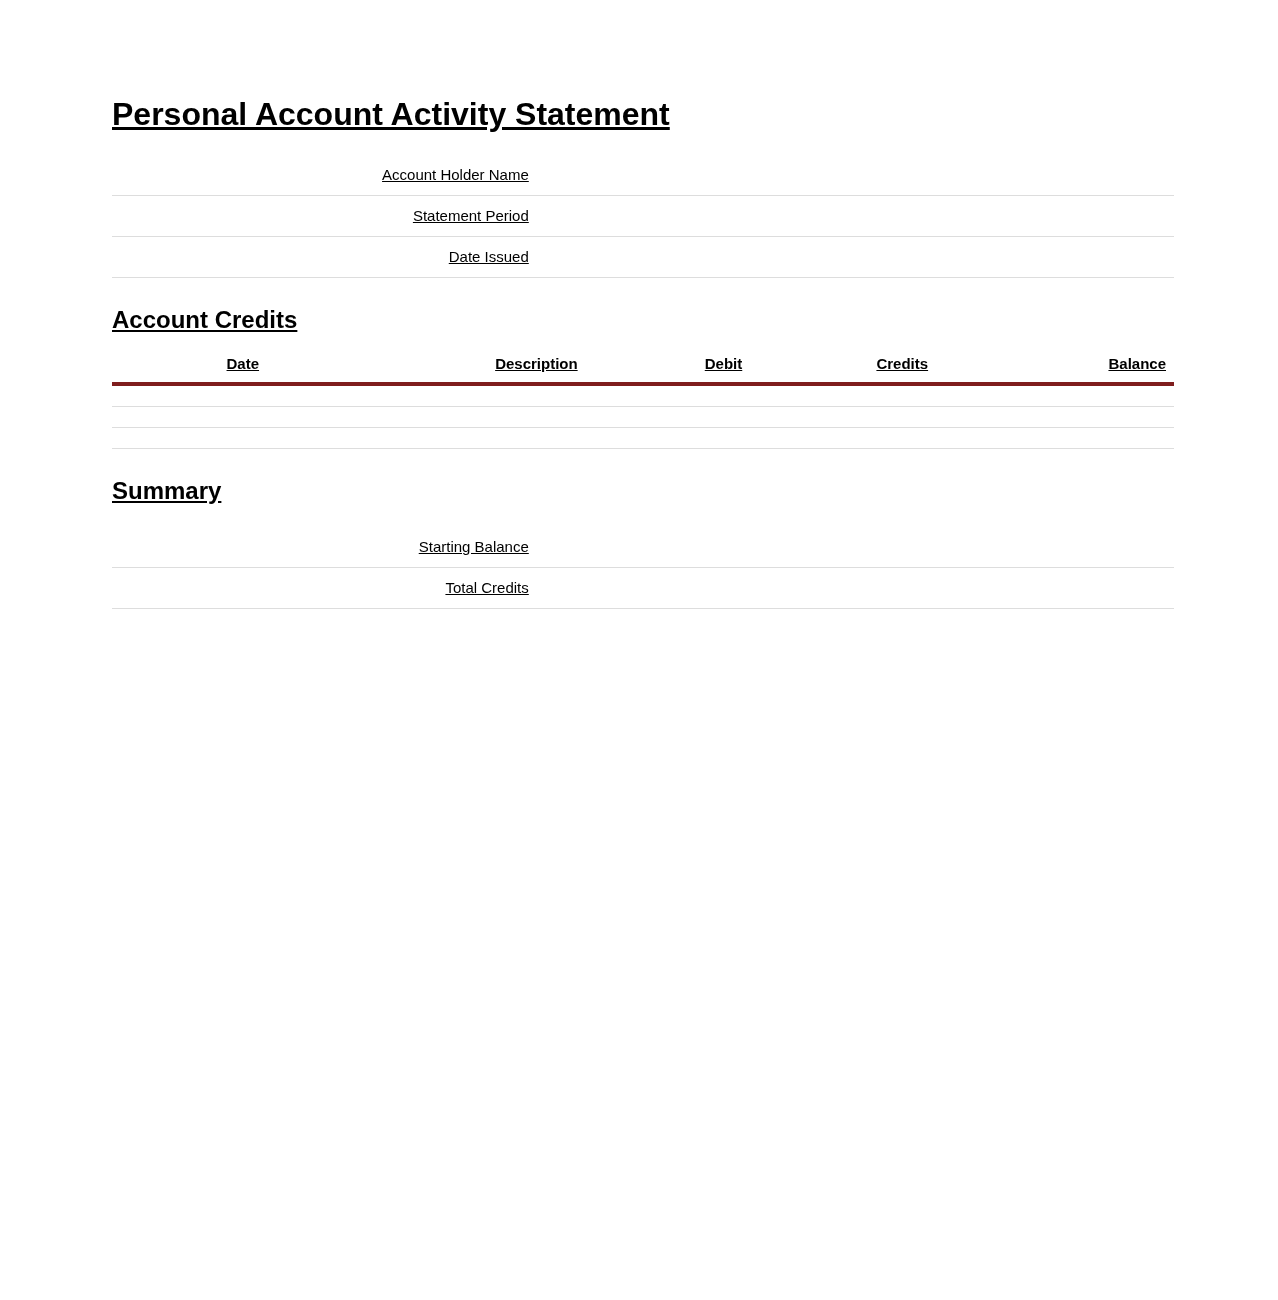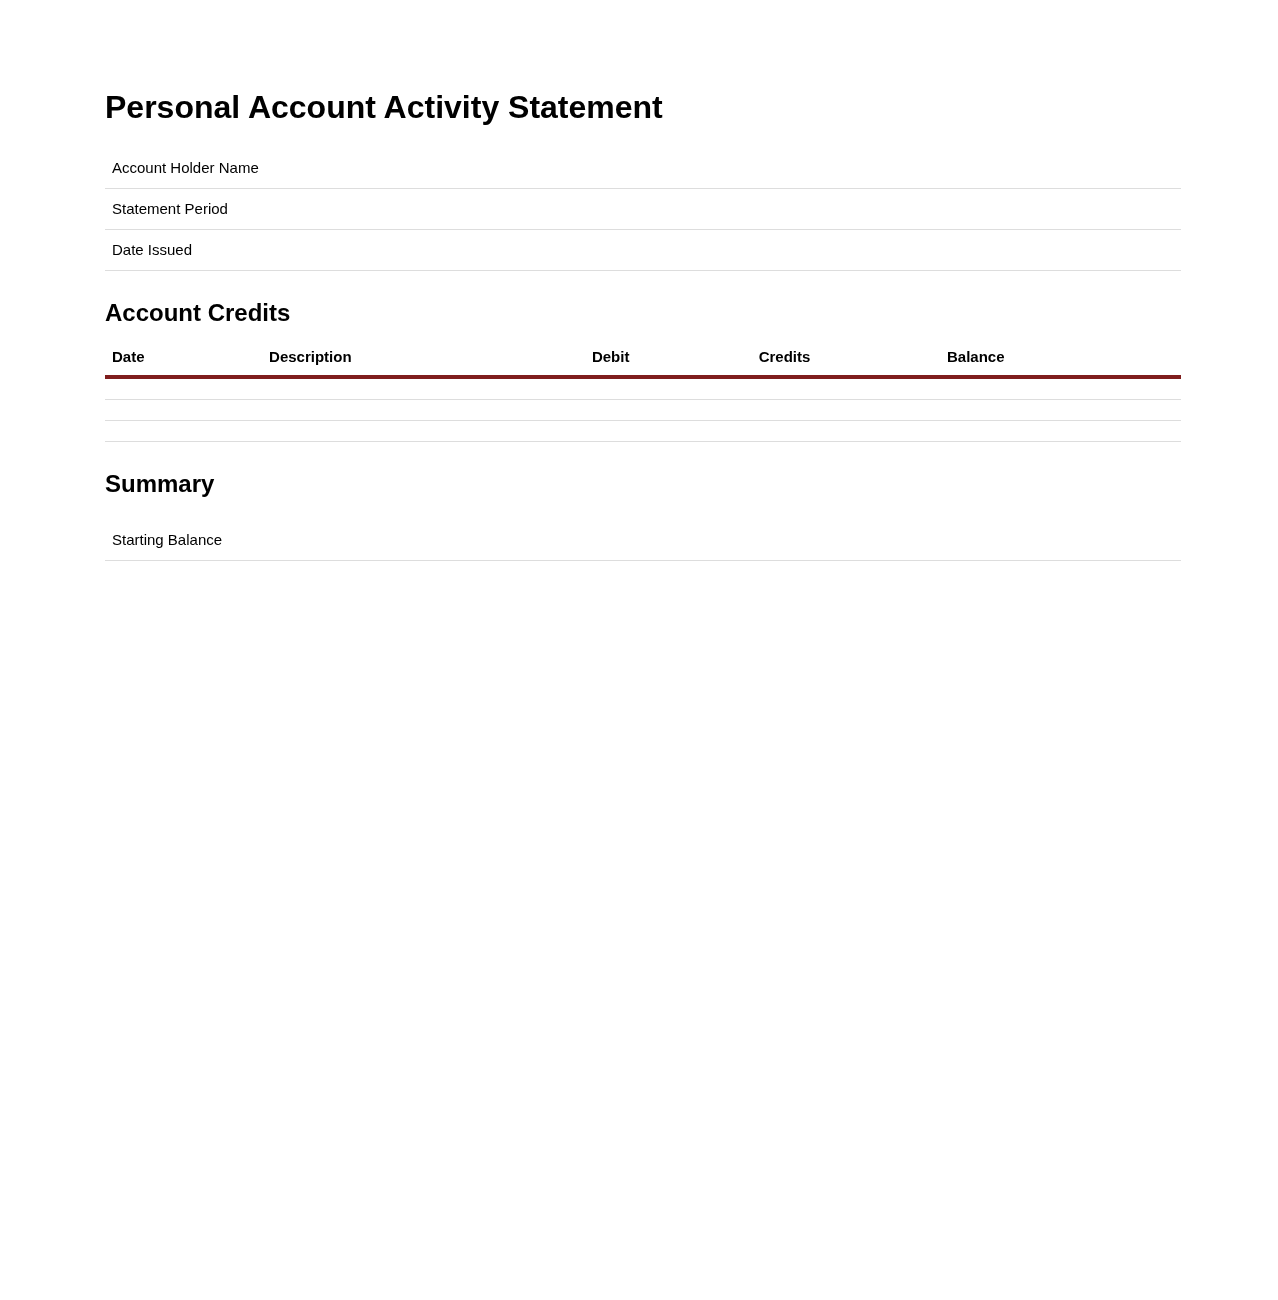--- a/index.html
+++ b/index.html
@@ -11,21 +11,22 @@
   body {
     width: 1278px;
     min-height: 1300px;
     font-family: "Liberation Sans", sans-serif;
     color: #000000;
     -webkit-font-smoothing: antialiased;
   }
   .page {
     width: 1278px;
     box-sizing: border-box;
-    padding: 0;
+    padding: 7px;
+    text-decoration: underline;
   }
   .content {
     margin-left: 105px;
     margin-right: 97px;
   }
 
   h1.doc-title {
     font-size: 32px;
     font-weight: bold;
     line-height: 1.15;
@@ -46,21 +47,21 @@
 
   .data-table {
     width: 100%;
     border-collapse: collapse;
     margin-top: 22px;
     table-layout: fixed;
   }
   .data-table td,
   .data-table th {
     border-bottom: 1px solid #dddddd;
-    text-align: left;
+    text-align: right;
     vertical-align: top;
     font-size: 15px;
     line-height: 1.2;
     color: #000;
   }
 
   
   table.kv-table td {
     padding: 11px 8px 11px 7px;
     font-weight: normal;
@@ -172,19 +173,23 @@
     <table class="data-table kv-table">
       <colgroup>
         <col class="c-label">
         <col class="c-value">
       </colgroup>
       <tbody>
         <tr>
           <td class="kv-label">Starting Balance</td>
           <td class="kv-value"></td>
         </tr>
+        <tr>
+          <td class="kv-label">Total Credits</td>
+          <td class="kv-value"></td>
+        </tr>
       </tbody>
     </table>
 
     <div class="spacer-bottom"></div>
 
   </div>
 </div>
 
 </body></html>

